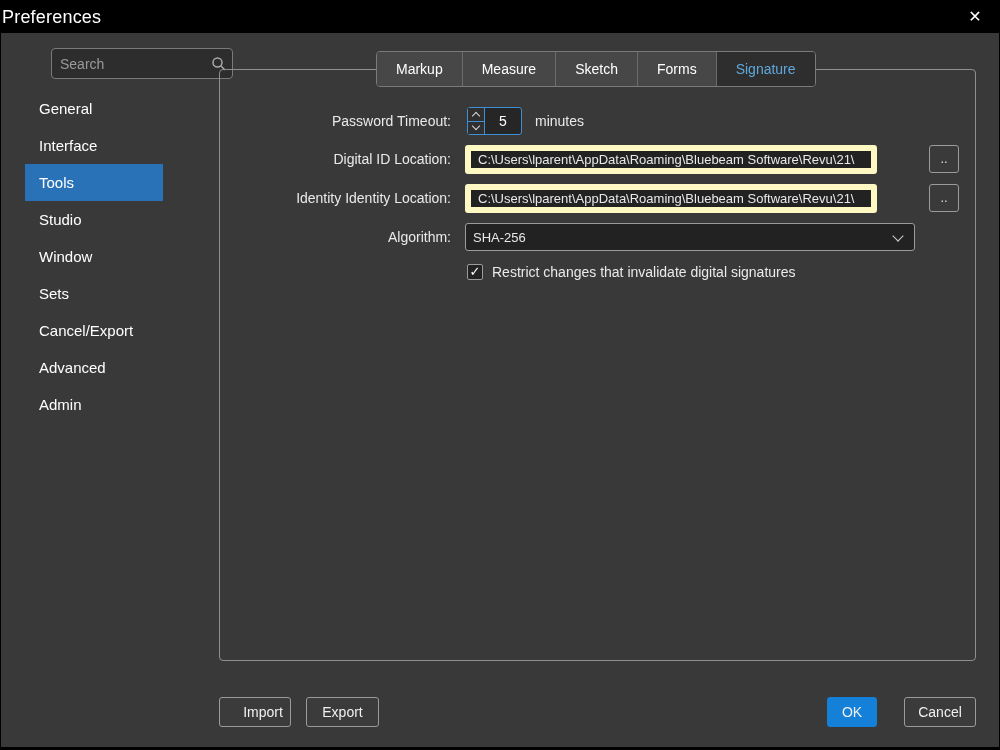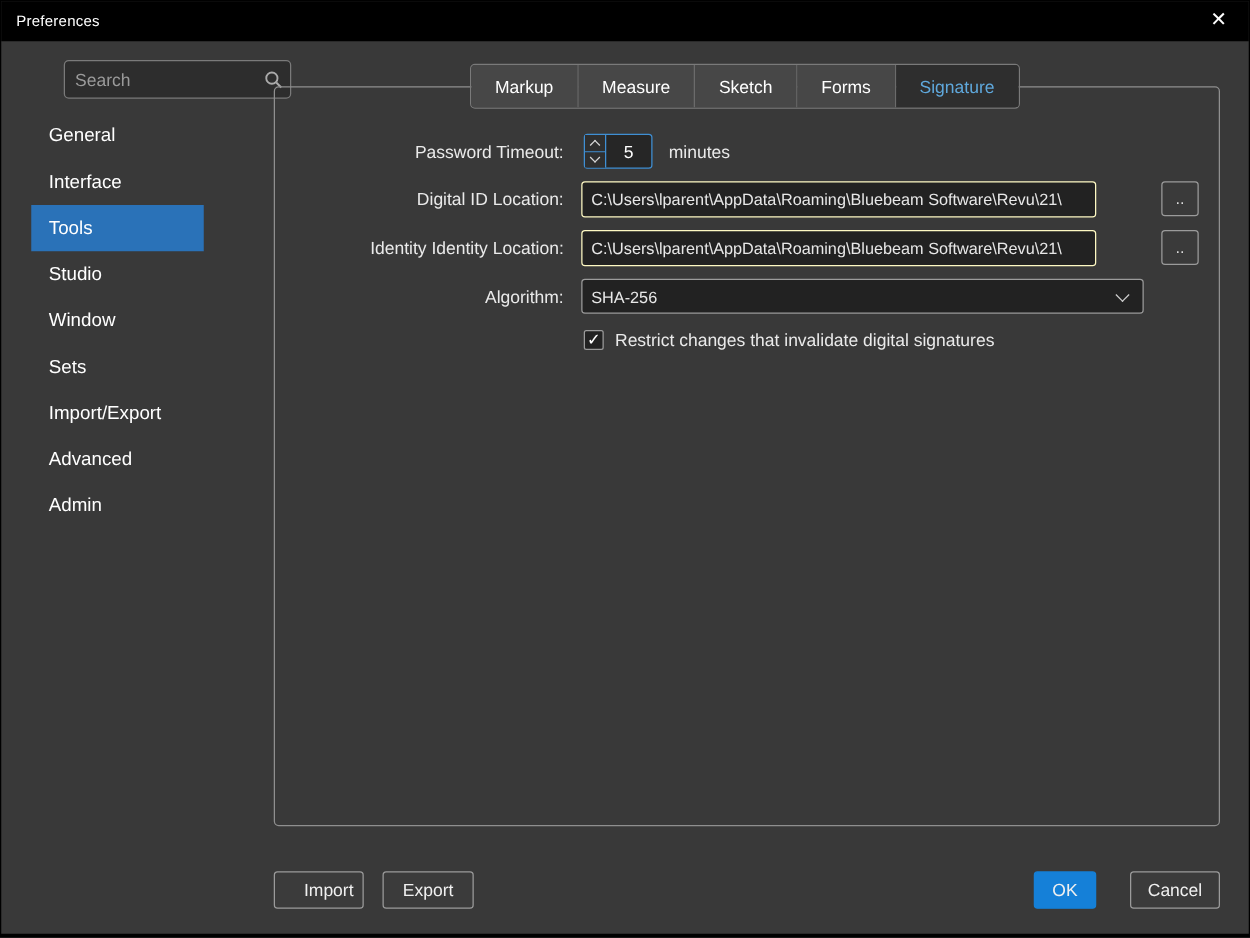--- a/index.html
+++ b/index.html
@@ -5,21 +5,21 @@
   * { margin:0; padding:0; box-sizing:border-box; }
   html,body { width:1000px; height:750px; }
   body { font-family:"Liberation Sans", sans-serif; background:#1a1a1a; overflow:hidden; }
 
   .window { position:absolute; top:0; left:0; width:1000px; height:750px;
             background:#393939; border:1px solid #000; border-bottom:3px solid #000; }
 
   
   .titlebar { position:absolute; top:0; left:0; width:100%; height:32px; background:#000;
               display:flex; align-items:center; }
-  .titlebar .title { margin-left:12px; color:#fff; font-size:12px; letter-spacing:.2px; }
+  .titlebar .title { margin-left:1px; color:#fff; font-size:18px; letter-spacing:.2px; }
   .close-btn { position:absolute; right:12px; top:5px; width:24px; height:22px; color:#fff;
                font-size:16px; line-height:22px; text-align:center; cursor:pointer; }
 
   
   .search-box { position:absolute; left:22px; top:47px; width:182px; height:31px;
                 background:#2d2d2d; border:1px solid #7a7a7a; border-radius:4px;
                 display:flex; align-items:center;margin-left:28px; }
   .search-box input { flex:1; min-width:0; background:transparent; border:none; outline:none;
                       color:#cfcfcf; font-size:14px; padding:0 8px;
                       font-family:"Liberation Sans", sans-serif; }
@@ -53,21 +53,21 @@
   .spin-btn { flex:1; display:flex; align-items:center; justify-content:center;
               background:#2f2f2f; cursor:pointer; }
   .spin-btn.up { border-bottom:1px solid #3f8fd4; }
   .chev { width:6px; height:6px; border-right:1.5px solid #d8d8d8; border-bottom:1.5px solid #d8d8d8; }
   .chev.up-dir { transform:rotate(-135deg); margin-top:3px; }
   .chev.down-dir { transform:rotate(45deg); margin-bottom:3px; }
   .spin-value { flex:1; color:#fff; font-size:14px; text-align:center; line-height:26px; }
   .unit-label { position:absolute; left:534px; top:106px; line-height:28px; color:#eaeaea; font-size:14px; }
 
   .path-input { position:absolute; left:464px; width:412px; height:29px;
-                background:#222; border:1px solid #fef9c3; border-radius:3px;
+                background:#222; border:6px solid #fef9c3; border-radius:3px;
                 color:#e8e8e8; font-size:13px; padding:0 7px; outline:none;
                 font-family:"Liberation Sans", sans-serif; white-space:nowrap; overflow:hidden; }
   .browse-btn { position:absolute; left:928px; width:30px; height:28px;
                 background:#3a3a3a; border:1px solid #9b9b9b; border-radius:3px;
                 color:#ddd; font-size:13px; text-align:center; line-height:26px; cursor:pointer; }
 
   .select { position:absolute; left:464px; top:222px; width:450px; height:28px;
             background:#222; border:1px solid #9b9b9b; border-radius:3px;
             display:flex; align-items:center; cursor:pointer; }
   .select .sel-value { flex:1; color:#e8e8e8; font-size:13px; padding-left:7px; }
@@ -109,21 +109,21 @@
     </span>
   </div>
 
   <div class="sidebar">
     <div class="side-item">General</div>
     <div class="side-item">Interface</div>
     <div class="side-item selected">Tools</div>
     <div class="side-item">Studio</div>
     <div class="side-item">Window</div>
     <div class="side-item">Sets</div>
-    <div class="side-item">Import/Export</div>
+    <div class="side-item">Cancel/Export</div>
     <div class="side-item">Advanced</div>
     <div class="side-item">Admin</div>
   </div>
 
   <div class="groupbox"></div>
 
   <div class="tabs">
     <div class="tab">Markup</div>
     <div class="tab">Measure</div>
     <div class="tab">Sketch</div>

